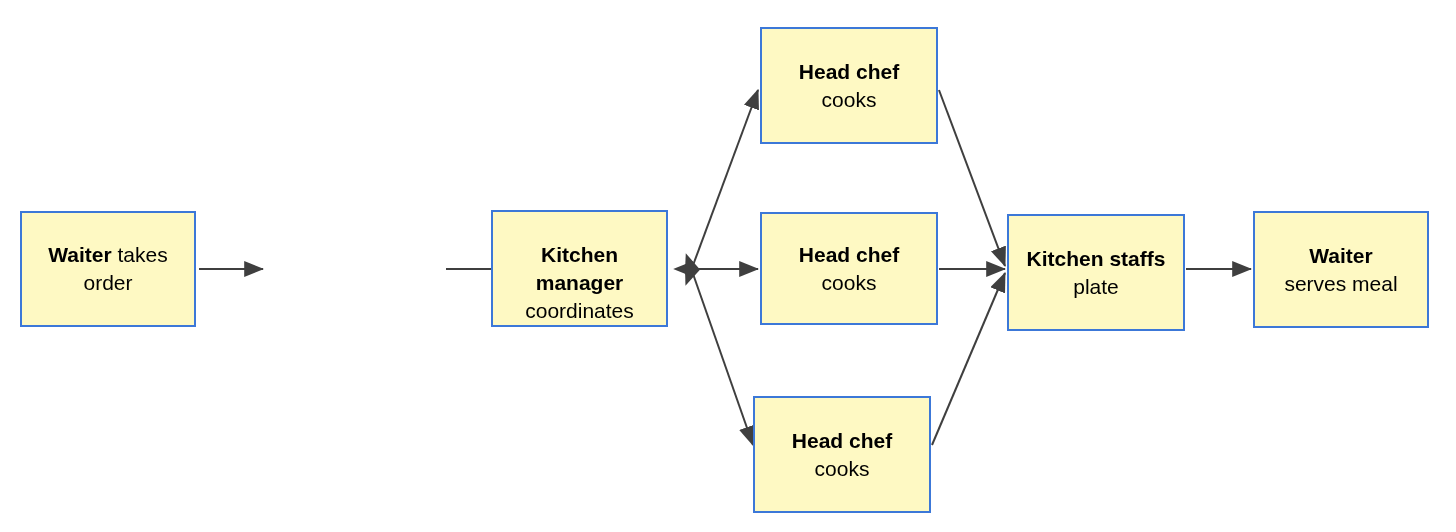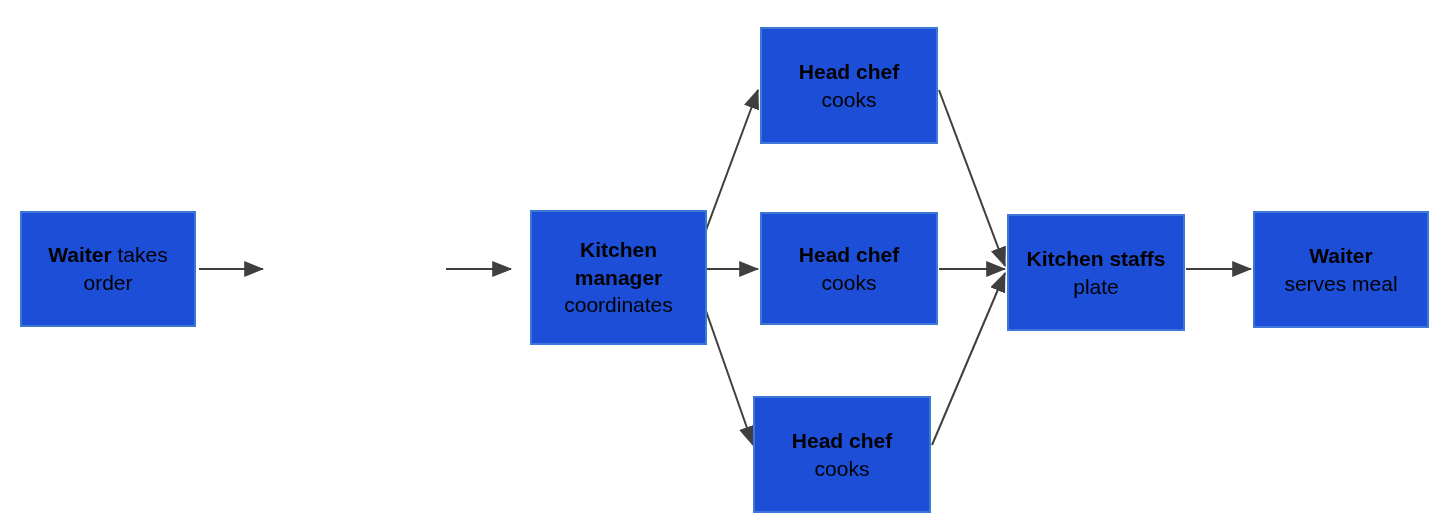--- a/index.html
+++ b/index.html
@@ -23,21 +23,21 @@
     position: absolute;
     left: 0;
     top: 0;
     width: 1456px;
     height: 532px;
     pointer-events: none;
   }
   .node {
     position: absolute;
     box-sizing: border-box;
-    background: #1d4ed8;
+    background: #fef9c3;
     border: 2px solid #3c78d8;
     display: flex;
     align-items: center;
     justify-content: center;
     text-align: center;
     color: #000000;
     font-size: 21px;
     line-height: 1.33;
     z-index: 2;
   }
@@ -85,21 +85,21 @@
 
       <line x1="1186" y1="269" x2="1251" y2="269" marker-end="url(#ah)"></line>
     </g>
   </svg>
 
   <div class="node" style="left:20px; top:211px; width:176px; height:116px;">
     <span class="node-text"><b>Waiter</b><span class="nw"> takes order</span></span>
   </div>
 
 
-  <div class="node" style="left:530px; top:210px; width:177px; height:135px;">
+  <div class="node" style="left:491px; top:210px; width:177px; height:117px;align-items:flex-end;">
     <span class="node-text"><b>Kitchen manager</b><span class="nw">
 coordinates</span></span>
   </div>
 
   <div class="node" style="left:760px; top:27px; width:178px; height:117px;">
     <span class="node-text"><b>Head chef</b><span class="nw">
 cooks</span></span>
   </div>
 
   <div class="node" style="left:760px; top:212px; width:178px; height:113px;">

